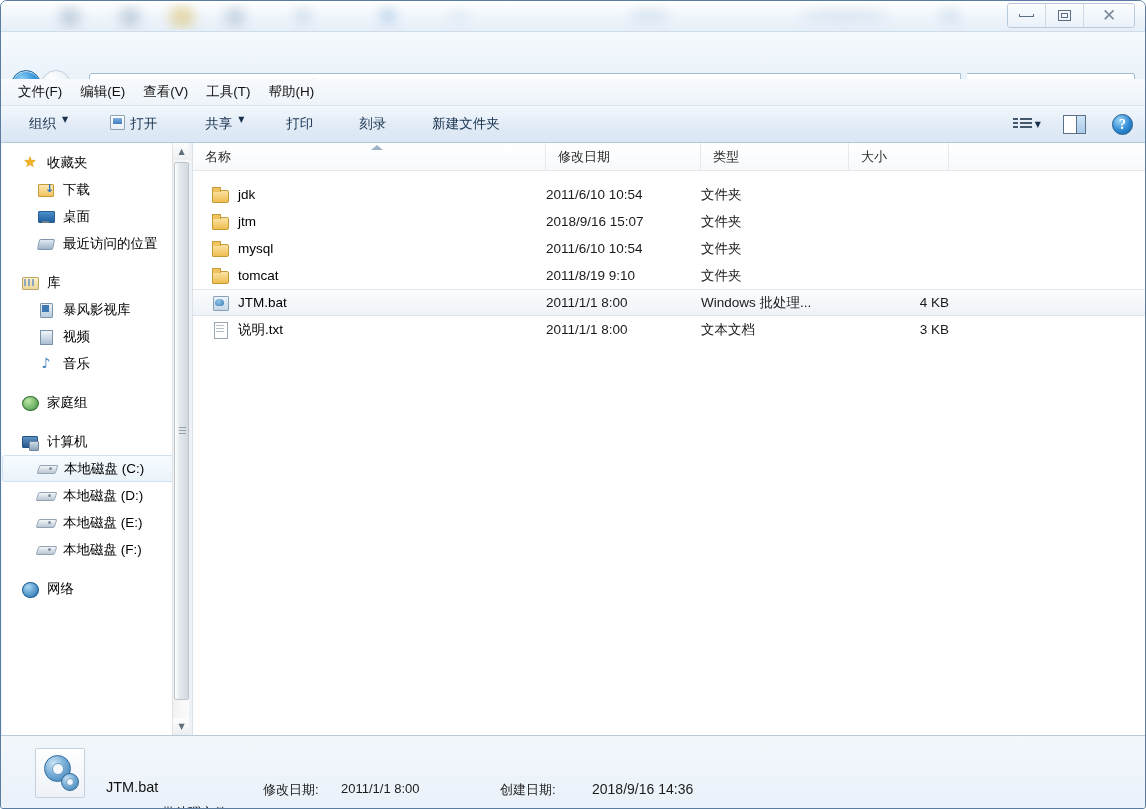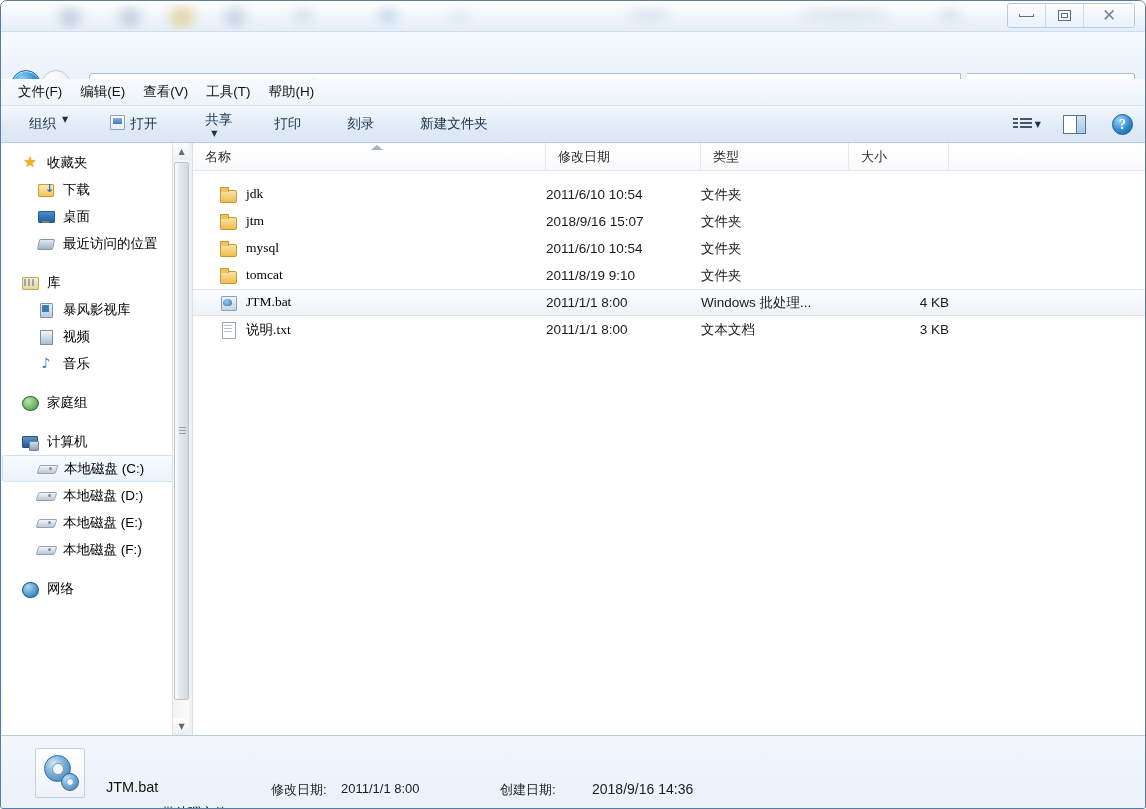--- a/index.html
+++ b/index.html
@@ -335,21 +335,21 @@
   }
   #rows { position:relative; }
   .row {
     height:27px; display:flex; align-items:center; position:relative;
     font-size:13.5px; color:#000000;
   }
   .row.selected {
     background: linear-gradient(180deg,#fbfcfd 0%,#eef3f8 100%);
     border-top:1px solid #dde6ee; border-bottom:1px solid #dde6ee;
   }
-  .cell-name { position:absolute; left:0; width:345px; display:flex; align-items:flex-start; padding-left:26px;font-family:Liberation Serif, serif; }
+  .cell-name { position:absolute; left:0; width:345px; display:flex; align-items:center; padding-left:18px; }
   .cell-date { position:absolute; left:353px; width:155px; color:#1a1a1a; }
   .cell-type { position:absolute; left:508px; width:148px; color:#1a1a1a; overflow:hidden; white-space:nowrap; }
   .cell-size { position:absolute; left:656px; width:100px; text-align:right; color:#1a1a1a; }
   .fi { width:19px; height:17px; margin-right:8px; position:relative; flex:0 0 auto; }
   .fi-folder::before {
     content:''; position:absolute; left:1px; top:4px; width:15px; height:11px;
     background:linear-gradient(180deg,#fbe3a3,#eebd51); border:1px solid #c69a34; border-radius:1px 2px 2px 1px;
   }
   .fi-folder::after {
     content:''; position:absolute; left:1px; top:1px; width:7px; height:4px;
@@ -393,21 +393,21 @@
     content:''; position:absolute; left:50%; top:50%; transform:translate(-50%,-50%);
     border-radius:50%; background:#f4f9fd; border:1px solid #6f9cc2;
   }
   #gear-big { left:8px; top:6px; width:27px; height:27px; }
   #gear-big::after { width:10px; height:10px; }
   #gear-small { left:25px; top:24px; width:18px; height:18px; }
   #gear-small::after { width:6px; height:6px; }
 
   #det-name { position:absolute; left:105px; top:43px; font-size:14.5px; color:#111; }
   #det-type { position:absolute; left:105px; top:68px; font-size:13px; color:#1c1c1c; }
-  #det-mod-label { position:absolute; left:262px; top:45px; font-size:13px; color:#1c1c1c;margin-left:8px; }
+  #det-mod-label { position:absolute; left:262px; top:45px; font-size:13px; color:#1c1c1c; }
   #det-mod-value { position:absolute; left:340px; top:45px; font-size:13px; color:#1c1c1c; }
   #det-size-label { position:absolute; left:262px; top:70px; font-size:13px; color:#1c1c1c; }
   #det-size-value { position:absolute; left:311px; top:70px; font-size:13px; color:#1c1c1c; }
   #det-cre-label { position:absolute; left:499px; top:45px; font-size:13px; color:#1c1c1c; }
   #det-cre-value { position:absolute; left:591px; top:45px; font-size:14px; color:#1c1c1c; }
   .det-abs { white-space:nowrap; }
 </style>
 </head>
 <body>
 
@@ -488,21 +488,21 @@
 
   <div id="cmdbar">
     <div class="cmd" style="margin-left:18px;">
       <span>组织</span>
       <span class="cmd-caret">▼</span>
     </div>
     <div class="cmd" style="margin-left:22px;">
       <span class="open-icon"></span>
       <span>打开</span>
     </div>
-    <div class="cmd" style="margin-left:28px;flex-direction:column;">
+    <div class="cmd" style="margin-left:28px;">
       <span>共享</span>
       <span class="cmd-caret">▼</span>
     </div>
     <div class="cmd" style="margin-left:22px;">
       <span>打印</span>
     </div>
     <div class="cmd" style="margin-left:26px;">
       <span>刻录</span>
     </div>
     <div class="cmd" style="margin-left:26px;">

